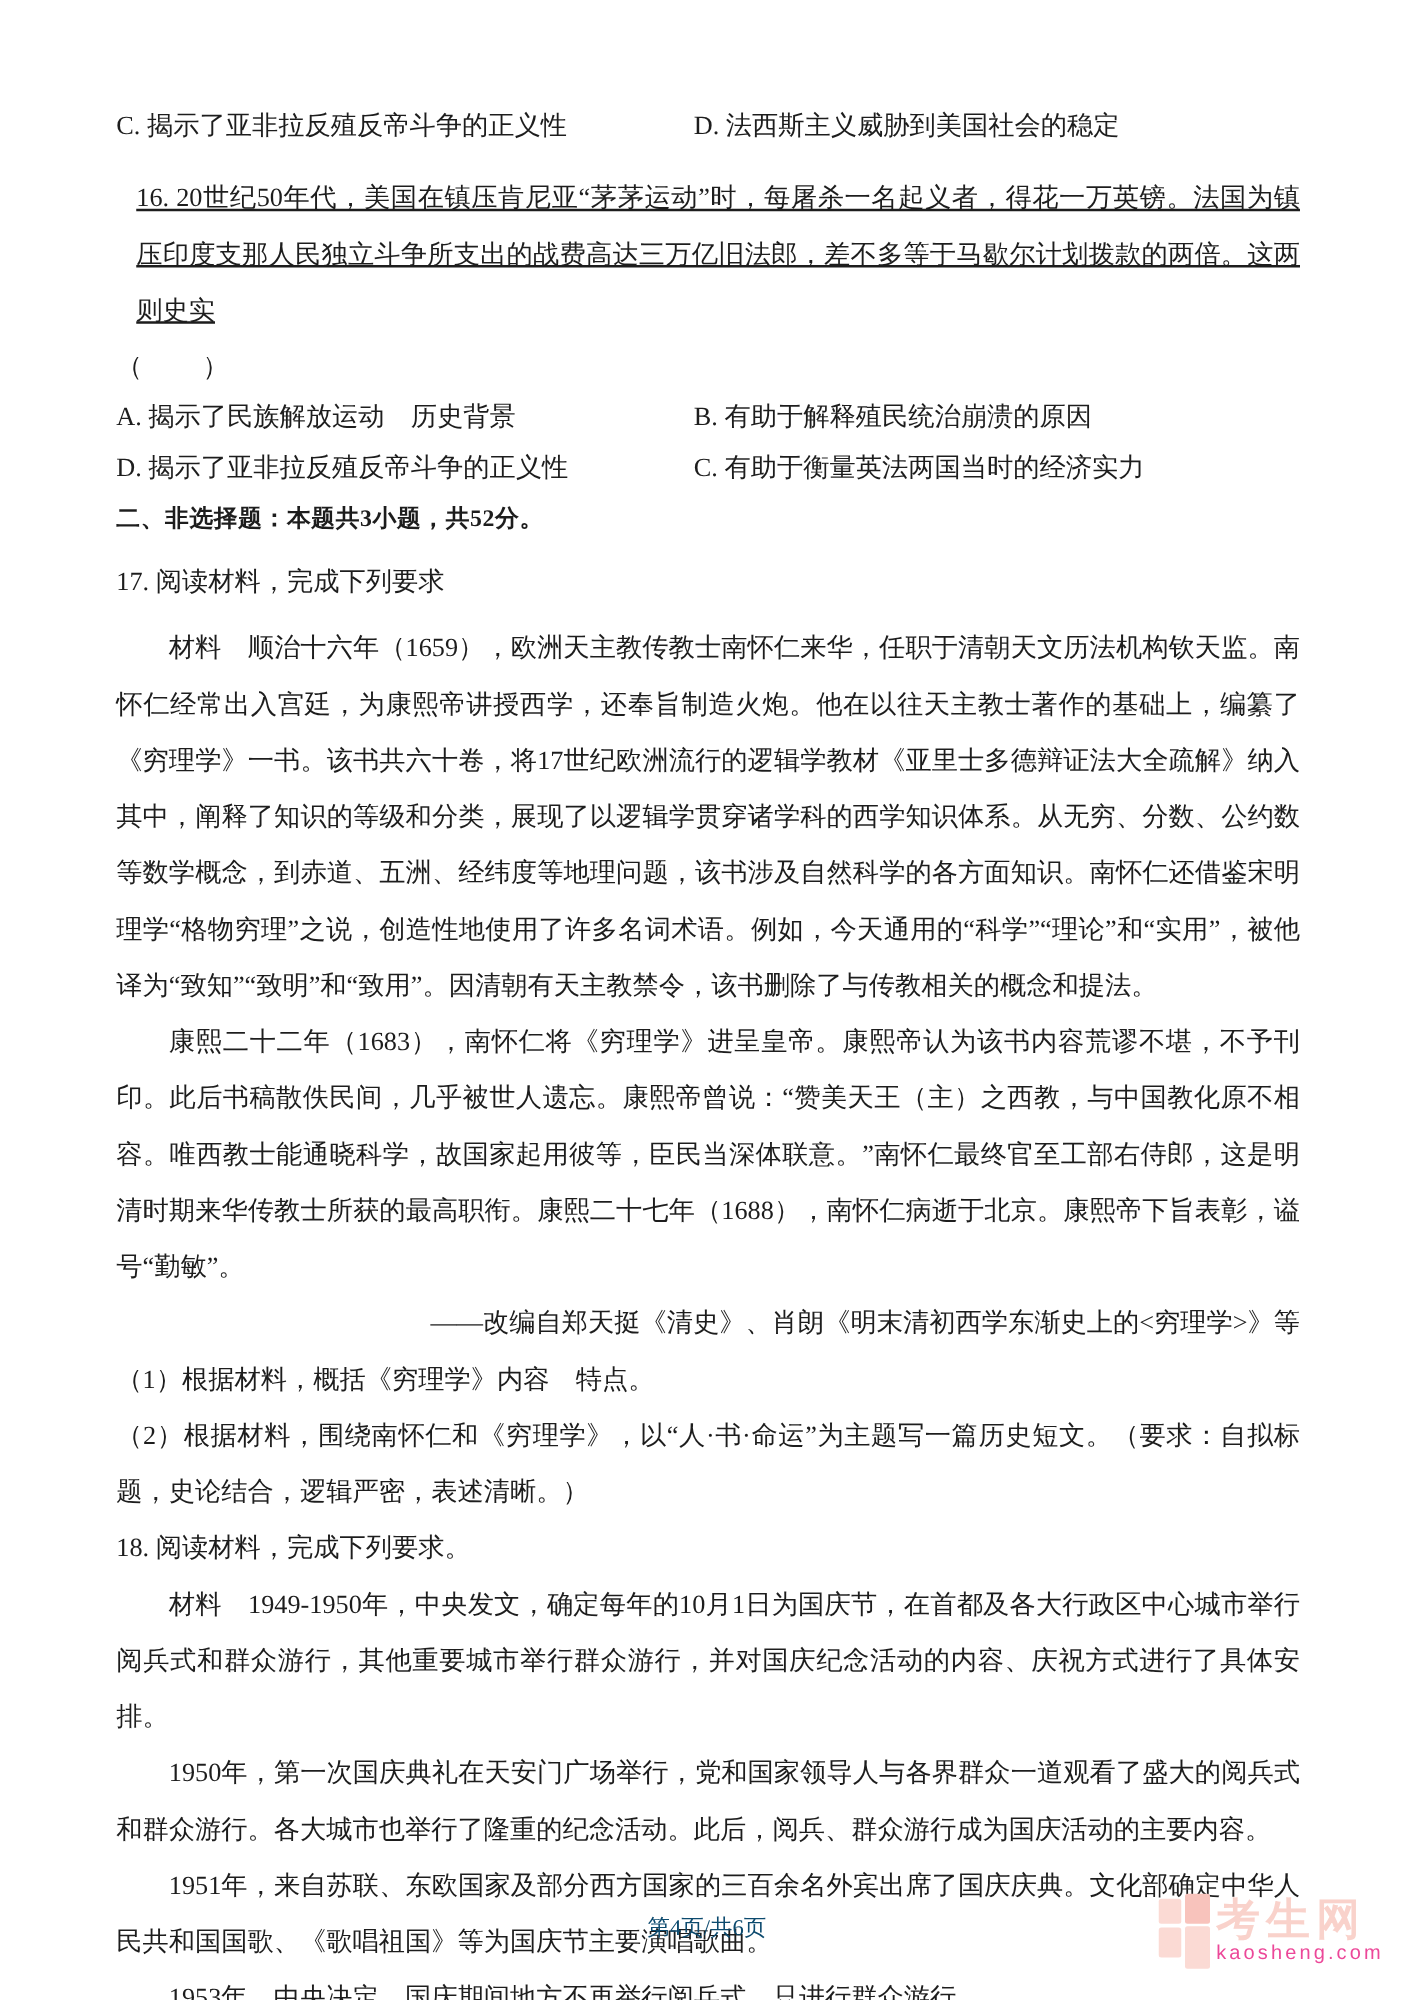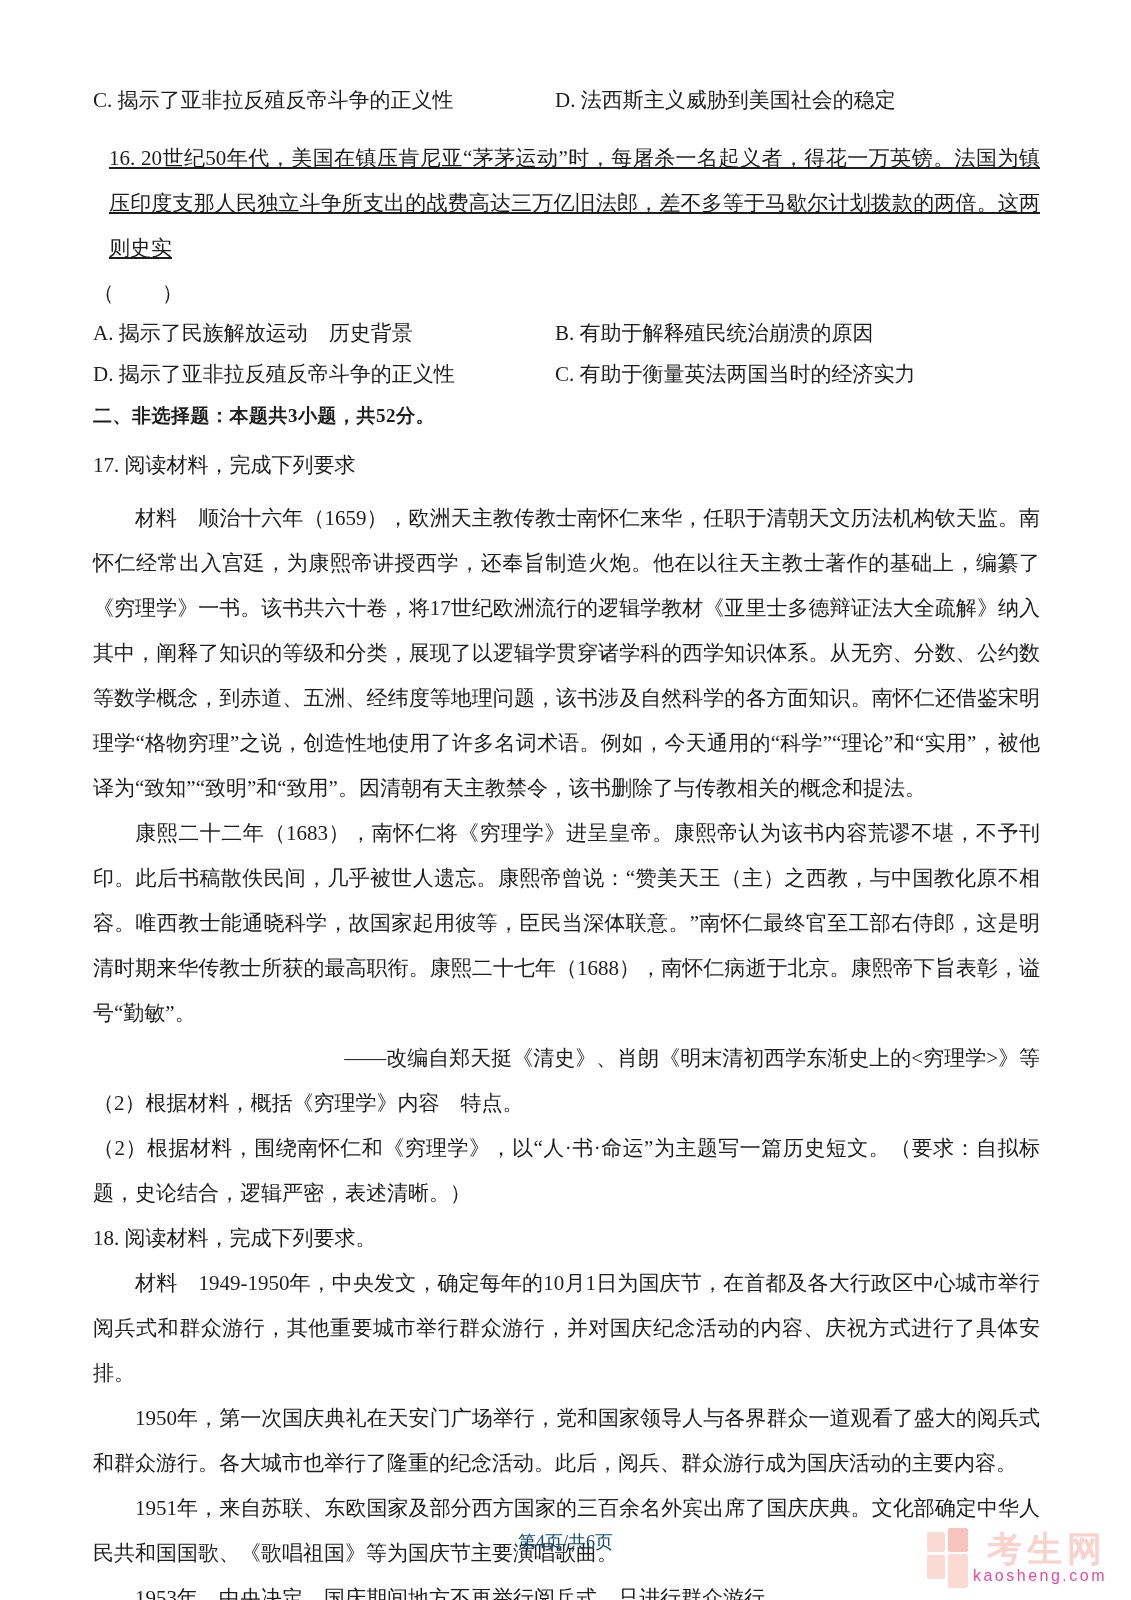--- a/index.html
+++ b/index.html
@@ -64,25 +64,24 @@
   .footer-pagenum {
     position: absolute;
     left: 0; right: 0; bottom: 46px;
     text-align: center;
     font-size: 18px;
     color: #0c4a6e;
   }
   
   .watermark {
     position: absolute;
-    right: 24px; bottom: 12px;
+    right: 24px; bottom: 25px;
     display: flex;
     align-items: center;
     gap: 4px;
-    text-align: right;
   }
   .wm-mark { position: relative; width: 42px; height: 60px; }
   .wm-mark span { position: absolute; border-radius: 2px; }
   .wm-b1 { left: 0;  top: 4px;  width: 18px; height: 20px; background: #fbdad4; }
   .wm-b2 { left: 21px; top: 0;  width: 20px; height: 24px; background: #f8c3bc; }
   .wm-b3 { left: 0;  top: 27px; width: 18px; height: 24px; background: #fbdad4; }
   .wm-b4 { left: 21px; top: 26px; width: 20px; height: 34px; background: #fbdad4; }
   .wm-text { display: flex; flex-direction: column; }
   .wm-brand {
     font-size: 35px;
@@ -122,21 +121,21 @@
       <div class="opt">D. 揭示了亚非拉反殖反帝斗争的正义性</div>
       <div class="opt">C. 有助于衡量英法两国当时的经济实力</div>
     </div>
 
     <h2 class="section-heading">二、非选择题：本题共3小题，共52分。</h2>
 
     <p class="stem stem-17">17. 阅读材料，完成下列要求</p>
     <p class="material first">材料　顺治十六年（1659），欧洲天主教传教士南怀仁来华，任职于清朝天文历法机构钦天监。南怀仁经常出入宫廷，为康熙帝讲授西学，还奉旨制造火炮。他在以往天主教士著作的基础上，编纂了《穷理学》一书。该书共六十卷，将17世纪欧洲流行的逻辑学教材《亚里士多德辩证法大全疏解》纳入其中，阐释了知识的等级和分类，展现了以逻辑学贯穿诸学科的西学知识体系。从无穷、分数、公约数等数学概念，到赤道、五洲、经纬度等地理问题，该书涉及自然科学的各方面知识。南怀仁还借鉴宋明理学“格物穷理”之说，创造性地使用了许多名词术语。例如，今天通用的“科学”“理论”和“实用”，被他译为“致知”“致明”和“致用”。因清朝有天主教禁令，该书删除了与传教相关的概念和提法。</p>
     <p class="material">康熙二十二年（1683），南怀仁将《穷理学》进呈皇帝。康熙帝认为该书内容荒谬不堪，不予刊印。此后书稿散佚民间，几乎被世人遗忘。康熙帝曾说：“赞美天王（主）之西教，与中国教化原不相容。唯西教士能通晓科学，故国家起用彼等，臣民当深体联意。”南怀仁最终官至工部右侍郎，这是明清时期来华传教士所获的最高职衔。康熙二十七年（1688），南怀仁病逝于北京。康熙帝下旨表彰，谥号“勤敏”。</p>
     <p class="source-line">——改编自郑天挺《清史》、肖朗《明末清初西学东渐史上的&lt;穷理学&gt;》等</p>
-    <p class="subq">（2）根据材料，概括《穷理学》内容　特点。</p>
+    <p class="subq">（1）根据材料，概括《穷理学》内容　特点。</p>
     <p class="subq">（2）根据材料，围绕南怀仁和《穷理学》，以“人·书·命运”为主题写一篇历史短文。（要求：自拟标题，史论结合，逻辑严密，表述清晰。）</p>
 
     <p class="stem">18. 阅读材料，完成下列要求。</p>
     <p class="material">材料　1949-1950年，中央发文，确定每年的10月1日为国庆节，在首都及各大行政区中心城市举行阅兵式和群众游行，其他重要城市举行群众游行，并对国庆纪念活动的内容、庆祝方式进行了具体安排。</p>
     <p class="material">1950年，第一次国庆典礼在天安门广场举行，党和国家领导人与各界群众一道观看了盛大的阅兵式和群众游行。各大城市也举行了隆重的纪念活动。此后，阅兵、群众游行成为国庆活动的主要内容。</p>
     <p class="material">1951年，来自苏联、东欧国家及部分西方国家的三百余名外宾出席了国庆庆典。文化部确定中华人民共和国国歌、《歌唱祖国》等为国庆节主要演唱歌曲。</p>
     <p class="material">1953年，中央决定，国庆期间地方不再举行阅兵式，只进行群众游行。</p>
 
   </main>
 

